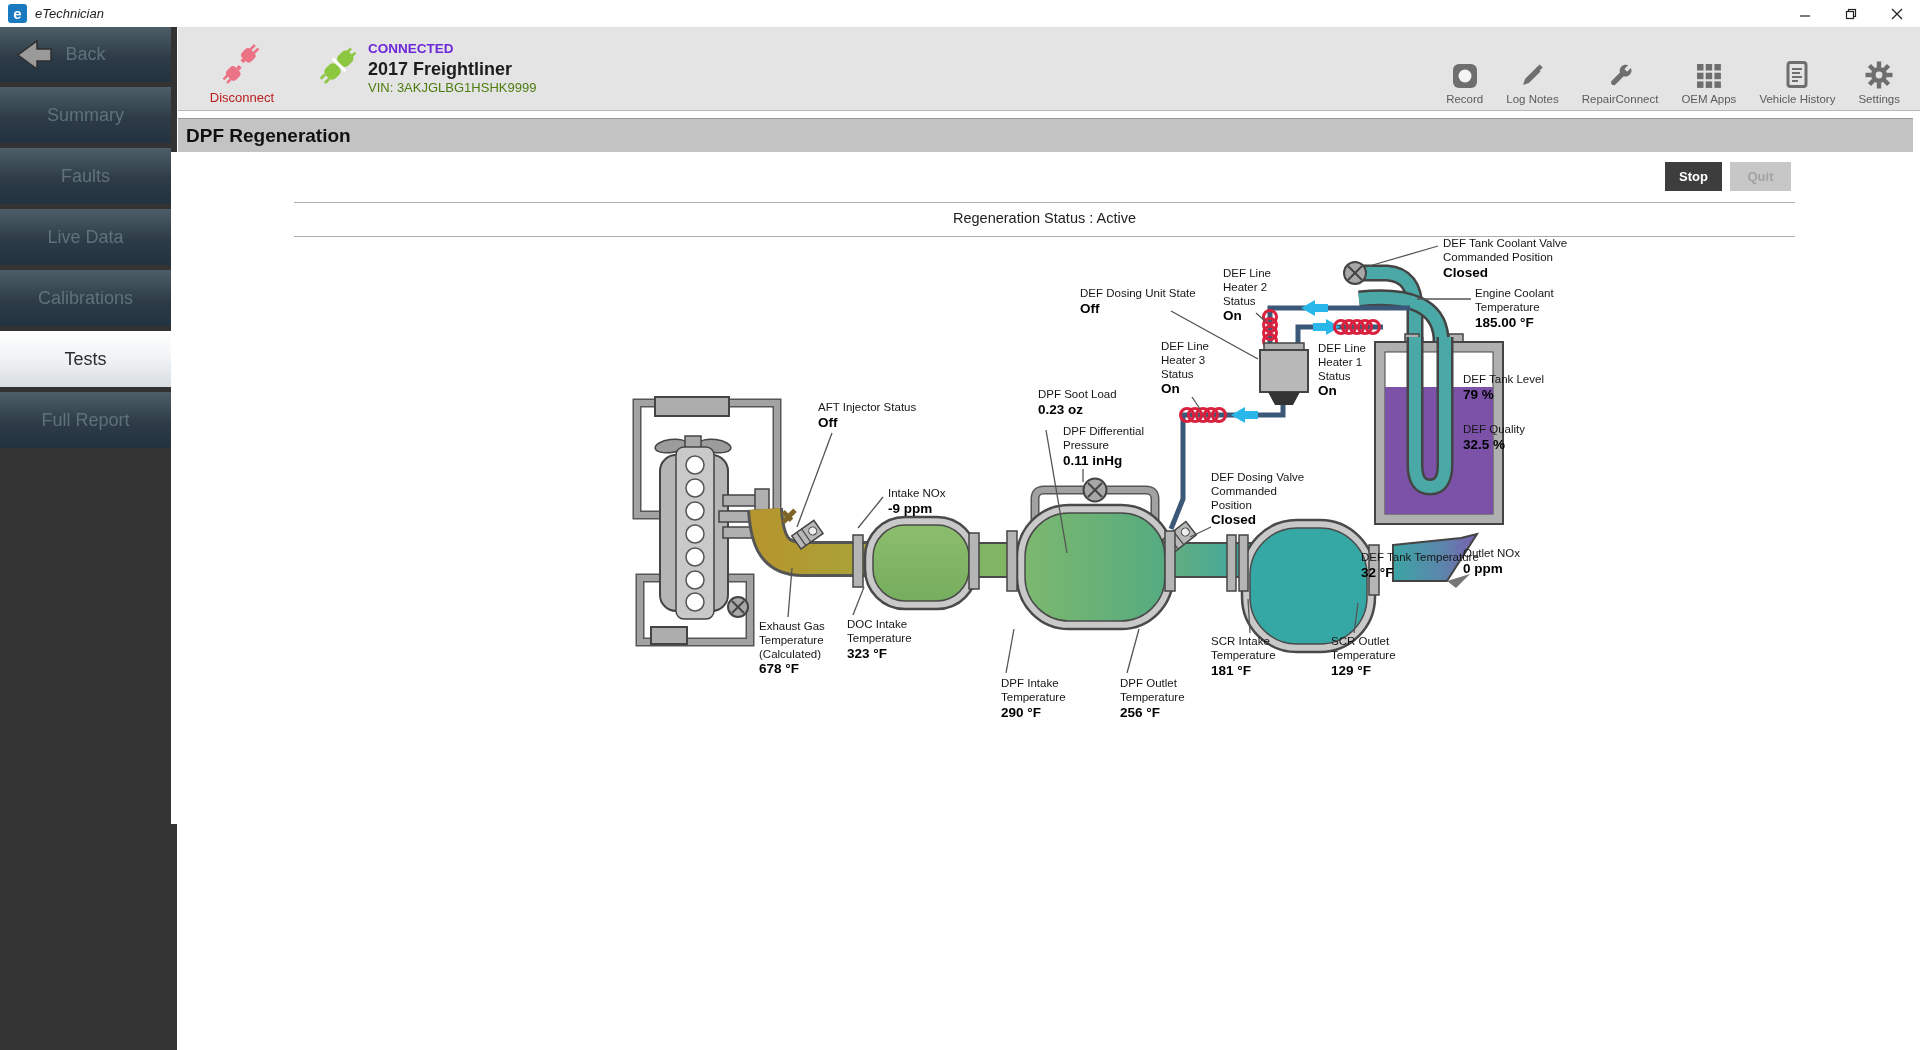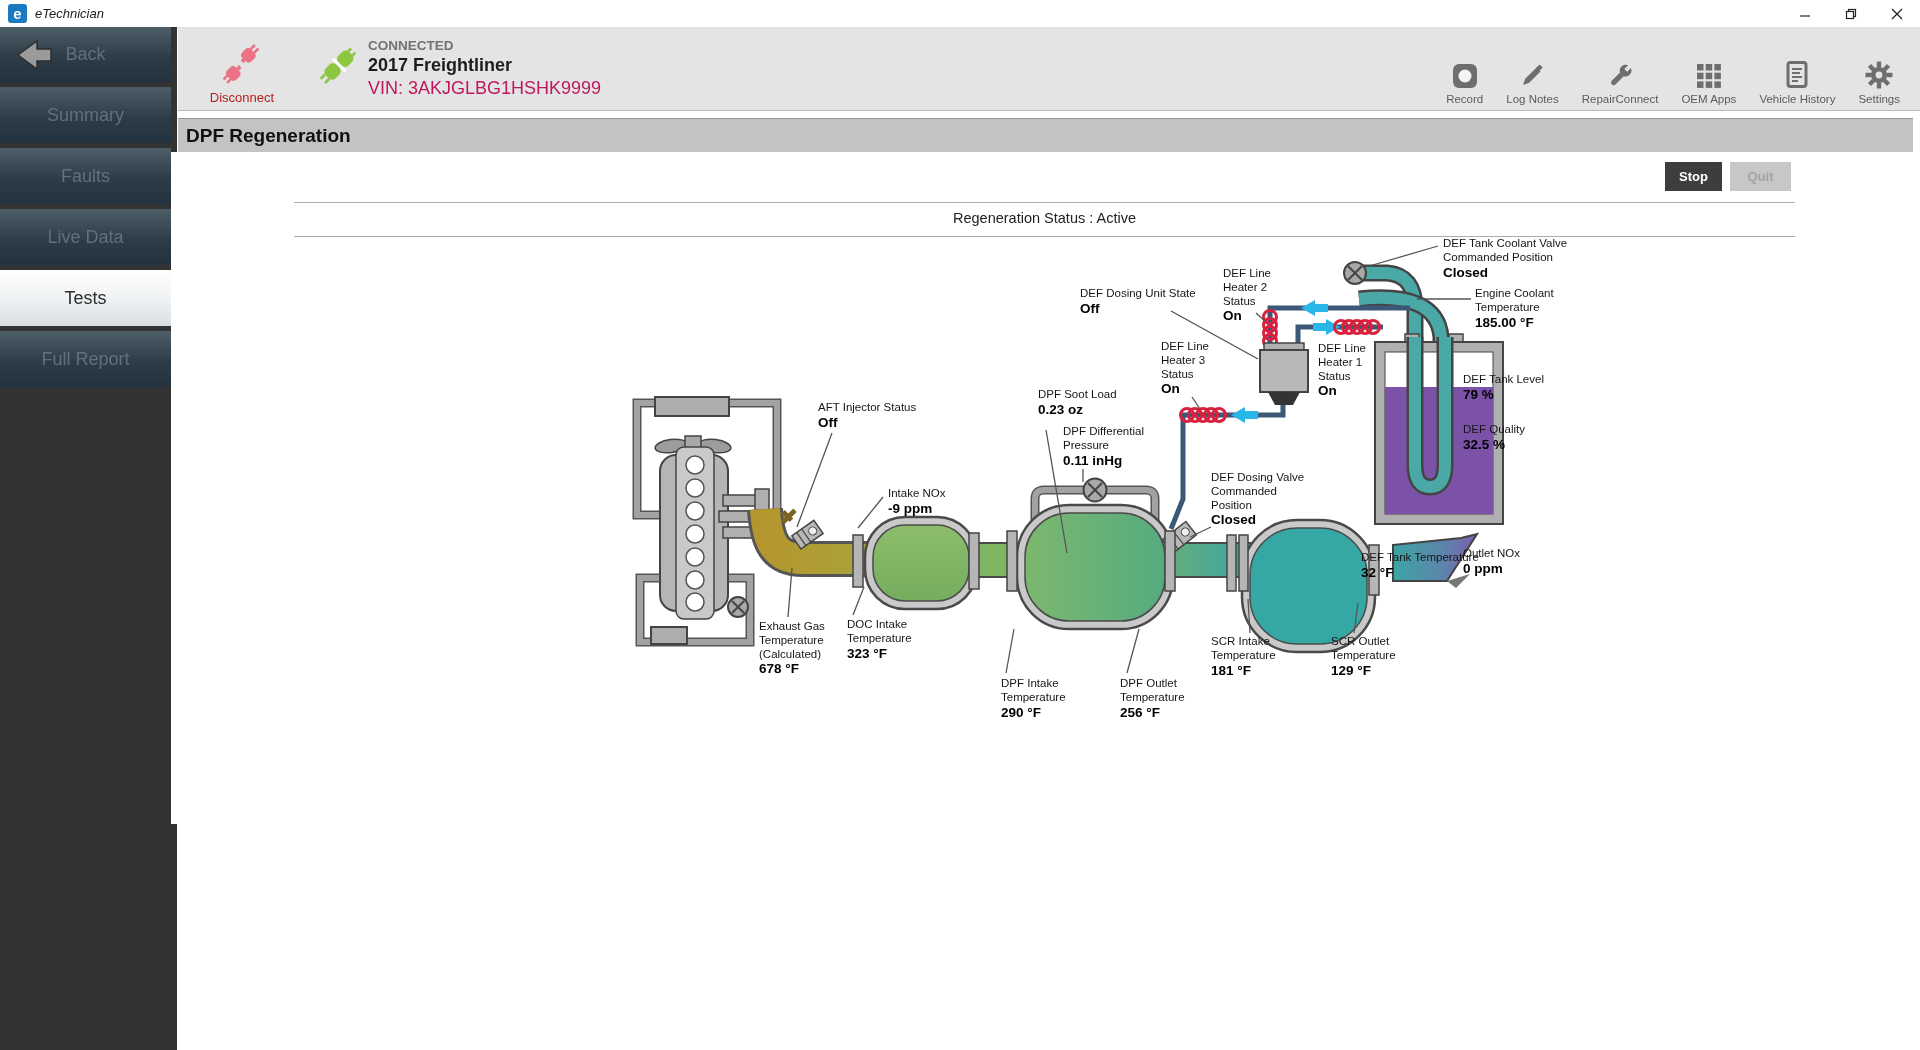--- a/index.html
+++ b/index.html
@@ -22,23 +22,23 @@
   
   .toolbar{position:absolute;left:178px;top:27px;width:1742px;height:83px;background:#e4e4e4;
     border-bottom:1px solid #b8b8b8;display:flex;align-items:center;}
   .tbtn{display:flex;flex-direction:column;align-items:center;justify-content:flex-end;height:72px;
     background:transparent;border:0;padding:0 4px;}
   .tbtn .lbl{font-size:11.5px;color:#5b5b5b;margin-top:4px;white-space:nowrap;}
   .disconnect{margin-left:26px;width:76px;}
   .disconnect .lbl{color:#b91c1c;font-size:13px;}
   .conninfo{display:flex;align-items:center;margin-left:32px;}
   .conntext{margin-left:10px;line-height:1.25;}
-  .conn-status{color:#737373;font-weight:bold;font-size:13.5px;}
+  .conn-status{color:#6d28d9;font-weight:bold;font-size:13.5px;}
   .conn-vehicle{color:#1c1c1c;font-weight:bold;font-size:18px;}
-  .conn-vin{color:#be185d;font-size:18px;}
+  .conn-vin{color:#4d7c0f;font-size:13px;}
   .tb-actions{margin-left:auto;display:flex;gap:15px;margin-right:16px;}
   
   .pageheader{position:absolute;left:178px;top:118px;width:1735px;height:34px;background:#c3c3c3;
     border-top:1px solid #979797;display:flex;align-items:center;}
   .pageheader h1{font-size:19px;margin:0 0 0 8px;color:#101010;}
   
   .content{position:absolute;left:171px;top:152px;width:1749px;height:672px;background:#fff;}
   .btn-stop{position:absolute;left:1494px;top:10px;width:57px;height:29px;background:#3d3d3d;color:#fff;
     font-weight:bold;font-size:13px;border:0;}
   .btn-quit{position:absolute;left:1559px;top:10px;width:61px;height:29px;background:#c7c7c7;color:#a3a3a3;
@@ -88,20 +88,23 @@
     <span>Back</span>
   </div>
   <div class="sbitem">
       <span>Summary</span>
     </div>
   <div class="sbitem">
       <span>Faults</span>
     </div>
   <div class="sbitem">
       <span>Live Data</span>
+    </div>
+  <div class="sbitem">
+      <span>Calibrations</span>
     </div>
   <div class="sbitem active">
       <span>Tests</span>
     </div>
   <div class="sbitem">
       <span>Full Report</span>
     </div>
 </div>
 
 <div class="toolbar">

